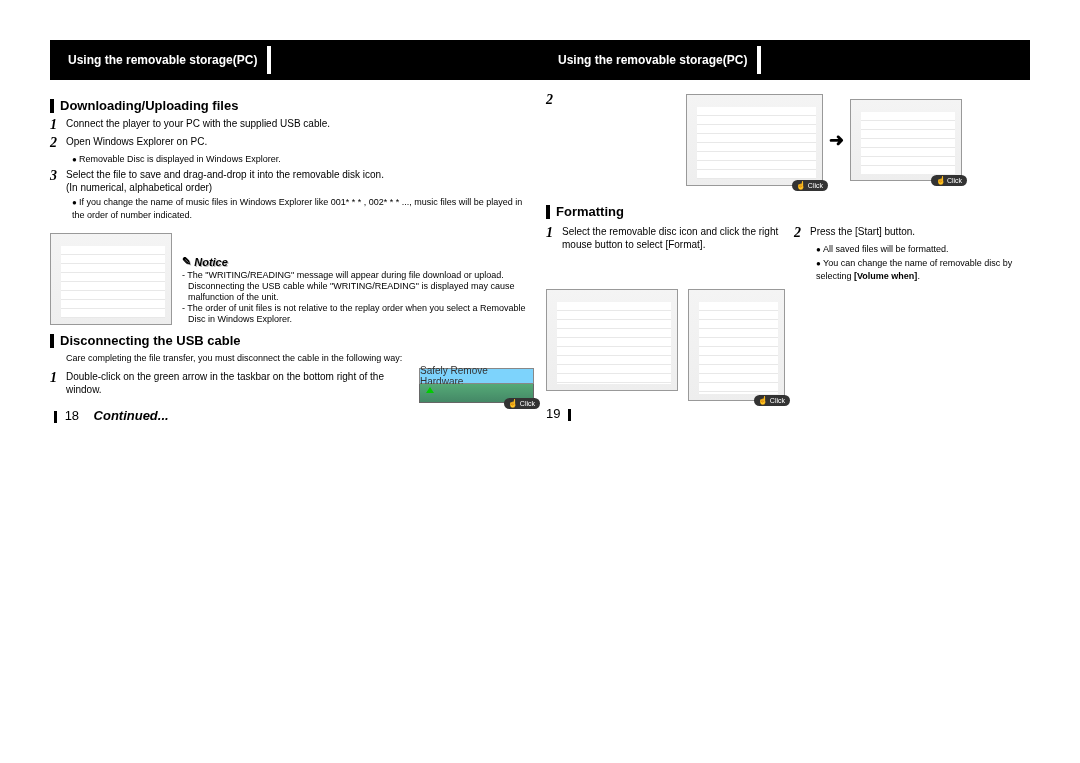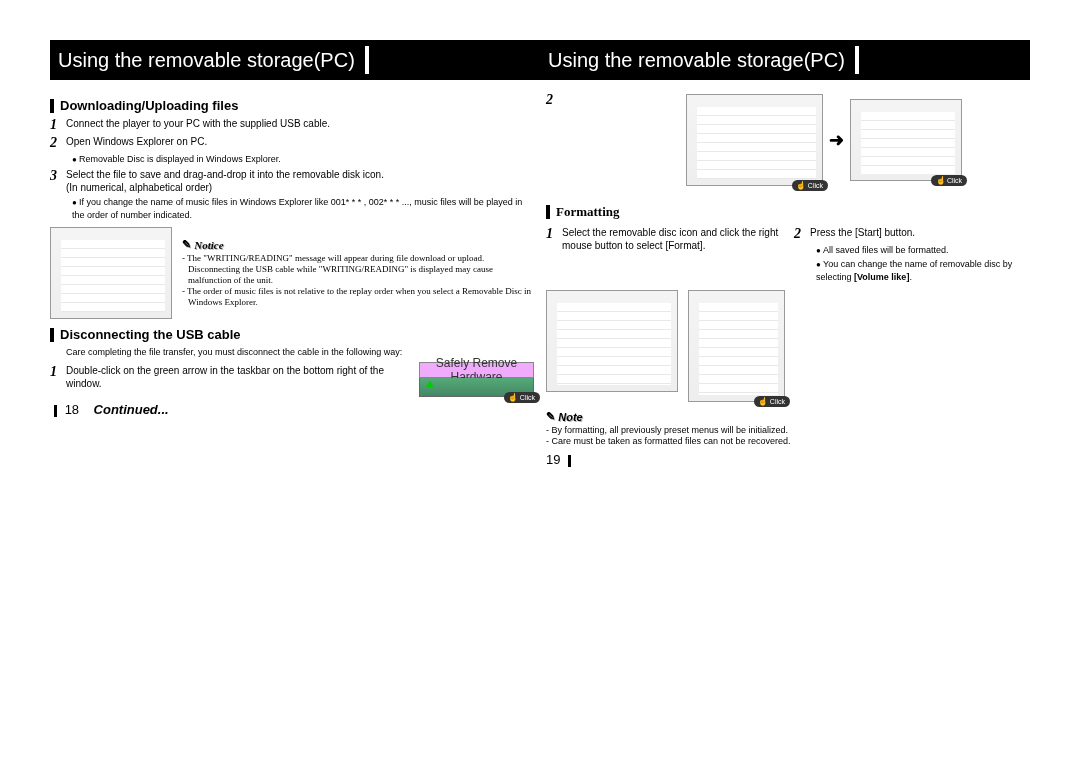--- a/index.html
+++ b/index.html
@@ -23,23 +23,23 @@
     align-items: center;
     margin-bottom: 10px;
   }
   .blackbar .title-wrap {
     flex: 1;
     display: flex;
     align-items: center;
   }
   .blackbar .title {
     color: #fff;
-    font-weight: normal;
-    font-size: 20px;
-    padding-left: 8px;
+    font-weight: bold;
+    font-size: 12px;
+    padding-left: 18px;
   }
   .blackbar .pipe {
     width: 4px;
     height: 28px;
     background: #fff;
     margin-left: 10px;
   }
   .columns {
     display: flex;
     gap: 12px;
@@ -87,24 +87,23 @@
     font-size: 9px;
     line-height: 12px;
     margin: 1px 0;
   }
   .bullet::before {
     content: "● ";
     font-size: 8px;
   }
   .notice-row {
     display: flex;
-    align-items: center;
+    align-items: flex-end;
     gap: 10px;
-    margin-top: 6px;
-    font-family: Liberation Serif, serif;
+    margin-top: 12px;
   }
   .screenshot-box {
     width: 120px;
     height: 90px;
     background: linear-gradient(#f4f4f4,#eee);
     border: 1px solid #999;
     flex-shrink: 0;
     position: relative;
   }
   .screenshot-box.small {
@@ -167,29 +166,28 @@
     line-height: 12px;
     padding-left: 16px;
     margin: 2px 0 4px 0;
   }
   .safely-box {
     width: 115px;
     flex-shrink: 0;
     position: relative;
   }
   .safely-strip {
-    background: #f0abfc;
+    background: #7dd3fc;
     border: 1px solid #888;
     height: 14px;
-    font-size: 12px;
+    font-size: 10px;
     display: flex;
     align-items: center;
     justify-content: center;
     color: #333;
-    text-align: center;
   }
   .safely-task {
     height: 18px;
     background: linear-gradient(#5a7 0, #486 100%);
     border: 1px solid #666;
     border-top: none;
     position: relative;
   }
   .safely-task .arr {
     position: absolute;
@@ -307,21 +305,21 @@
       <div class="bullet">If you change the name of music files in Windows Explorer like 001* * * , 002* * * ..., music files will be played in the order of number indicated.</div>
 
       <div class="notice-row">
         <div class="screenshot-box">
           <div class="innergrid"></div>
         </div>
         <div>
           <div class="notice-label">Notice</div>
           <div class="notice-text">
             <div>- The "WRITING/READING" message will appear during file download or upload. Disconnecting the USB cable while "WRITING/READING" is displayed may cause malfunction of the unit.</div>
-            <div>- The order of music files is not relative to the replay order when you select a Removable Disc in Windows Explorer.</div>
+            <div>- The order of unit files is not relative to the replay order when you select a Removable Disc in Windows Explorer.</div>
           </div>
         </div>
       </div>
 
       <div class="bar-heading">
         <span class="bar"></span>
         <span class="text">Disconnecting the USB cable</span>
       </div>
       <div class="intro">Care completing the file transfer, you must disconnect the cable in the following way:</div>
 
@@ -362,21 +360,21 @@
             <div class="click-badge">Click</div>
           </div>
           <span class="big-arrow">➜</span>
           <div class="screenshot-box small">
             <div class="innergrid"></div>
             <div class="click-badge">Click</div>
           </div>
         </div>
       </div>
 
-      <div class="bar-heading" style="margin-top:18px;font-family:Liberation Serif, serif;">
+      <div class="bar-heading" style="margin-top:18px;">
         <span class="bar"></span>
         <span class="text">Formatting</span>
       </div>
 
       <div class="right-side-step">
         <div class="half">
           <div class="step">
             <span class="num">1</span>
             <span class="body">
               Select the removable disc icon and click the right mouse button to select <strong>[Format]</strong>.
@@ -384,41 +382,34 @@
           </div>
         </div>
         <div class="half">
           <div class="step">
             <span class="num">2</span>
             <span class="body">
               Press the <strong>[Start]</strong> button.
             </span>
           </div>
           <div class="bullet">All saved files will be formatted.</div>
-          <div class="bullet">You can change the name of removable disc by selecting <strong>[Volume like]</strong>.</div>
+          <div class="bullet">You can change the name of removable disc by selecting <strong>[Volume when]</strong>.</div>
         </div>
       </div>
 
       <div class="format-screens">
         <div class="screenshot-box">
           <div class="innergrid"></div>
         </div>
         <div class="screenshot-box narrow">
           <div class="innergrid"></div>
           <div class="click-badge">Click</div>
         </div>
       </div>
 
-      <div style="margin-top:8px;">
-        <div class="notice-label">Note</div>
-        <div class="notice-text">
-          <div>- By formatting, all previously preset menus will be initialized.</div>
-          <div>- Care must be taken as formatted files can not be recovered.</div>
-        </div>
-      </div>
 
       <div class="pagefoot pagefoot-right">
         <div></div>
         <div>
           <span>19</span>
           <span class="bar"></span>
         </div>
       </div>
 
     </div>

